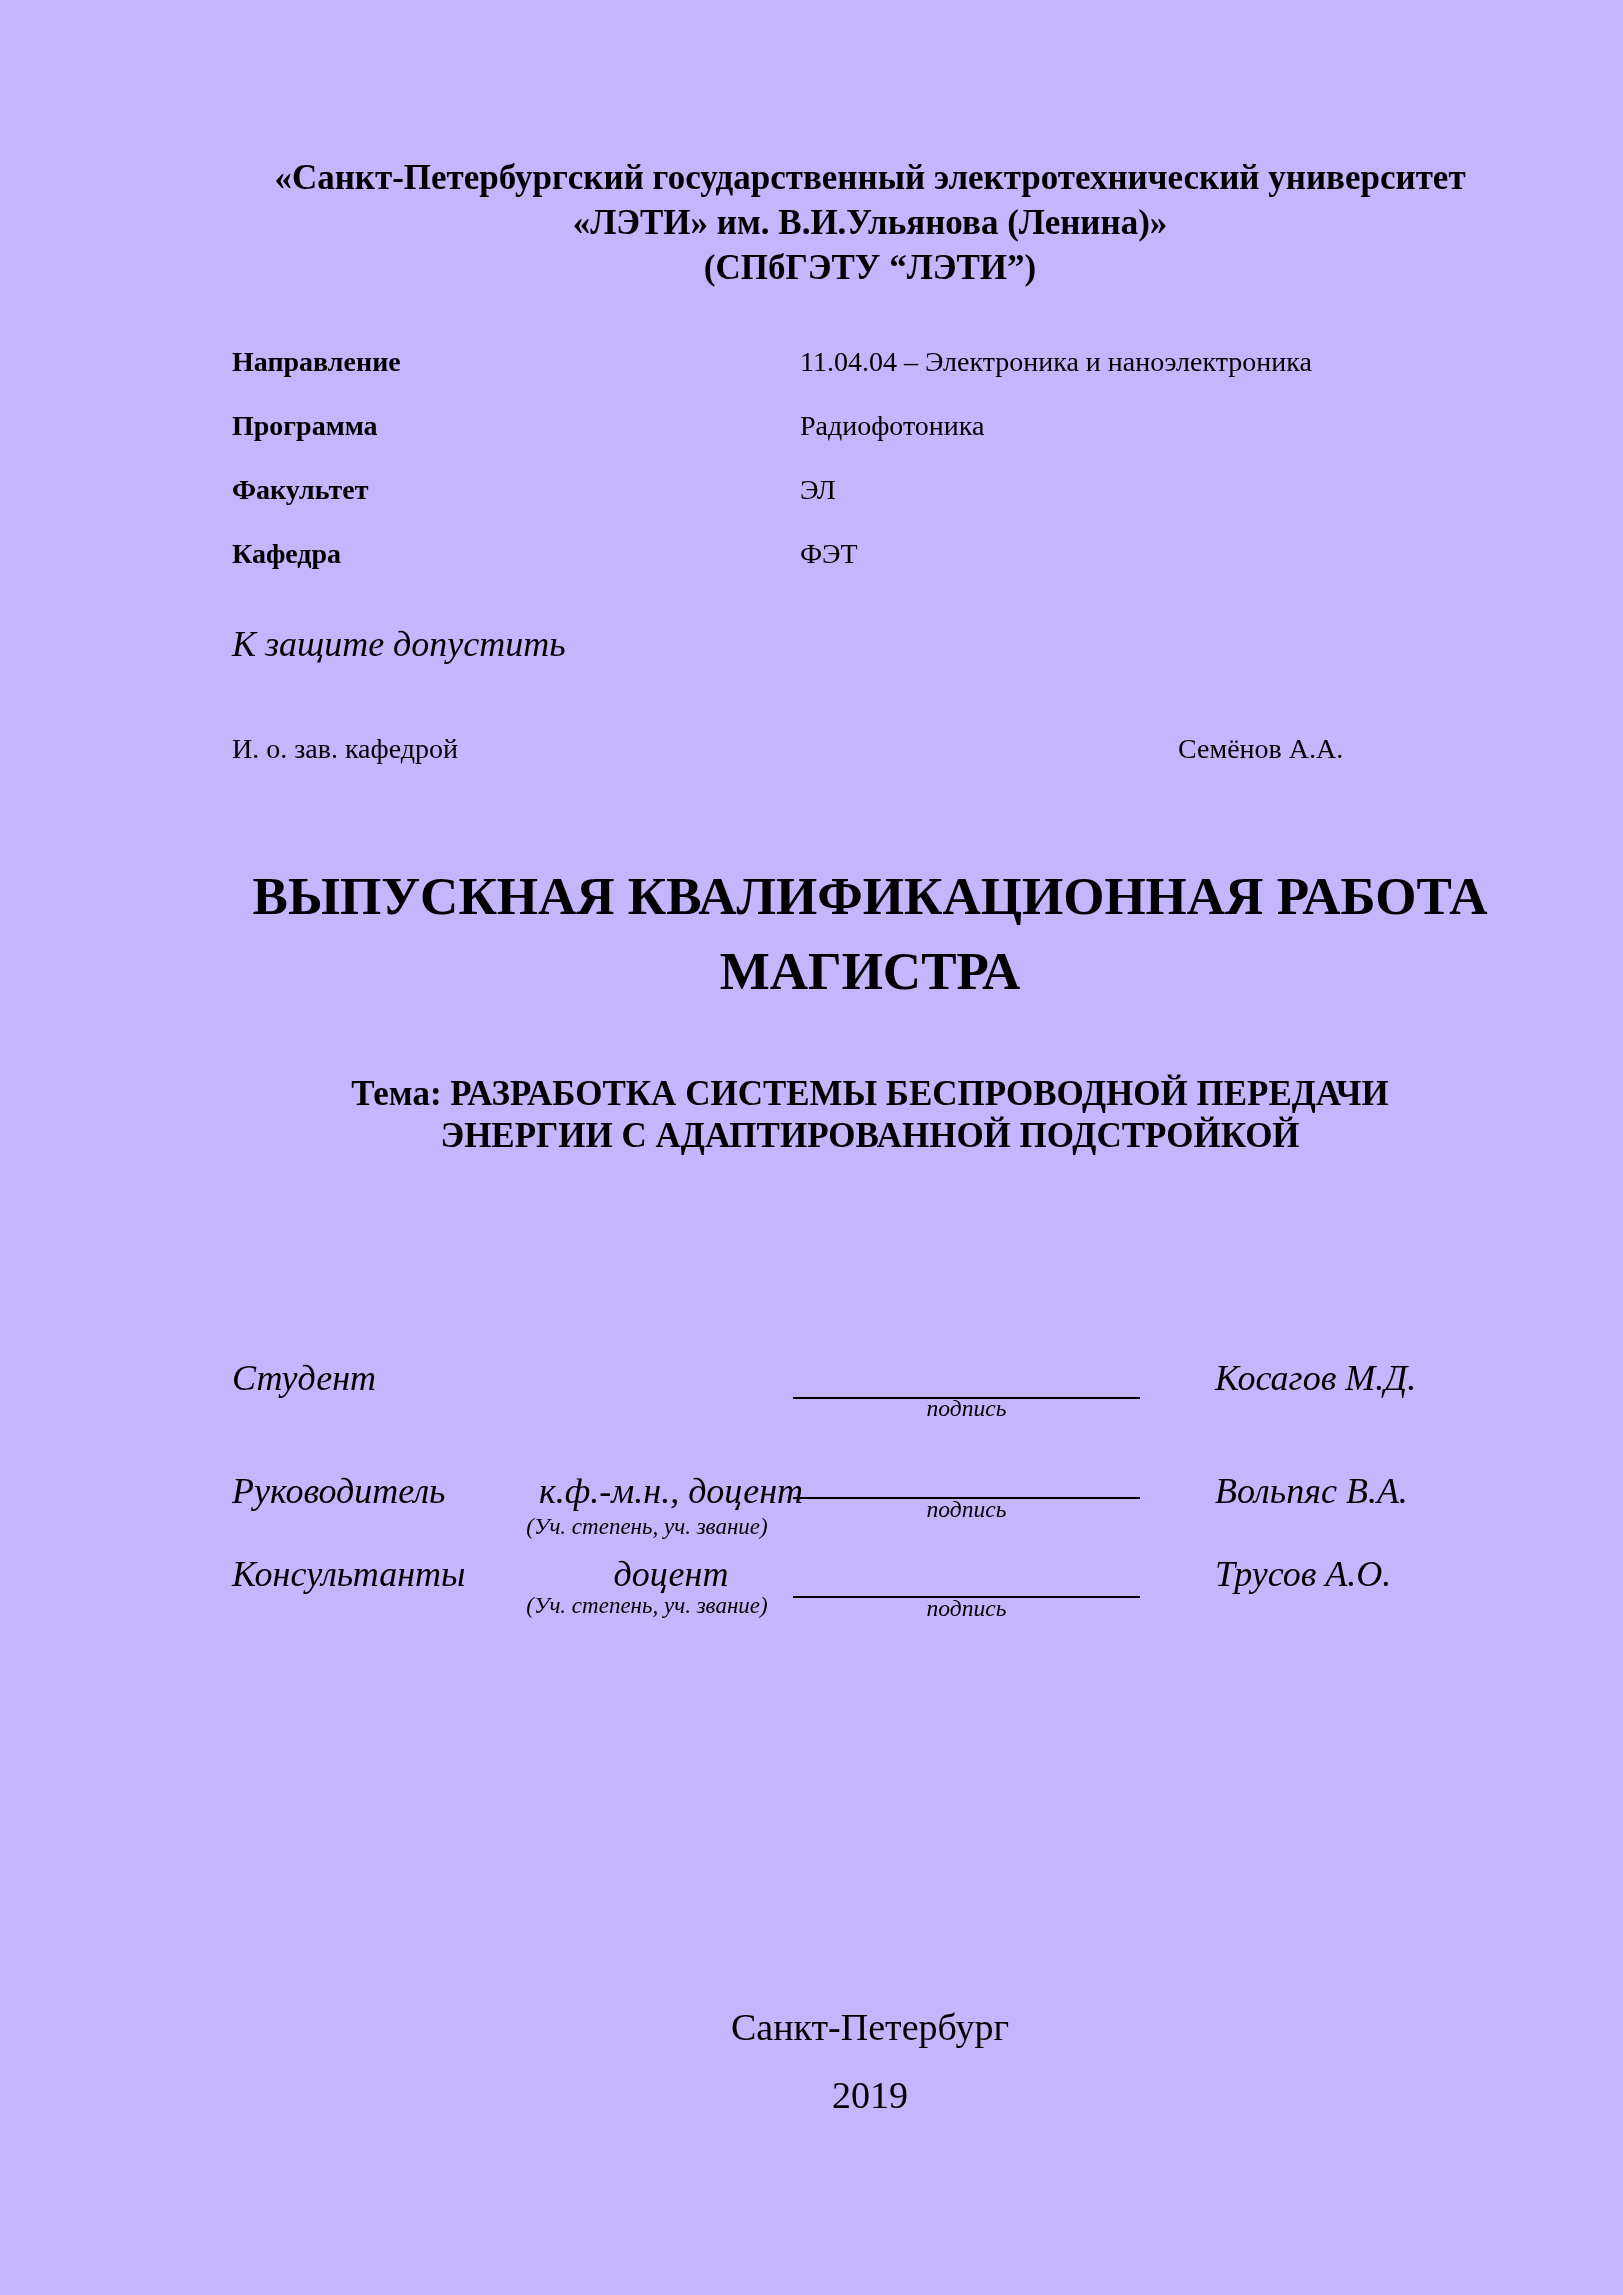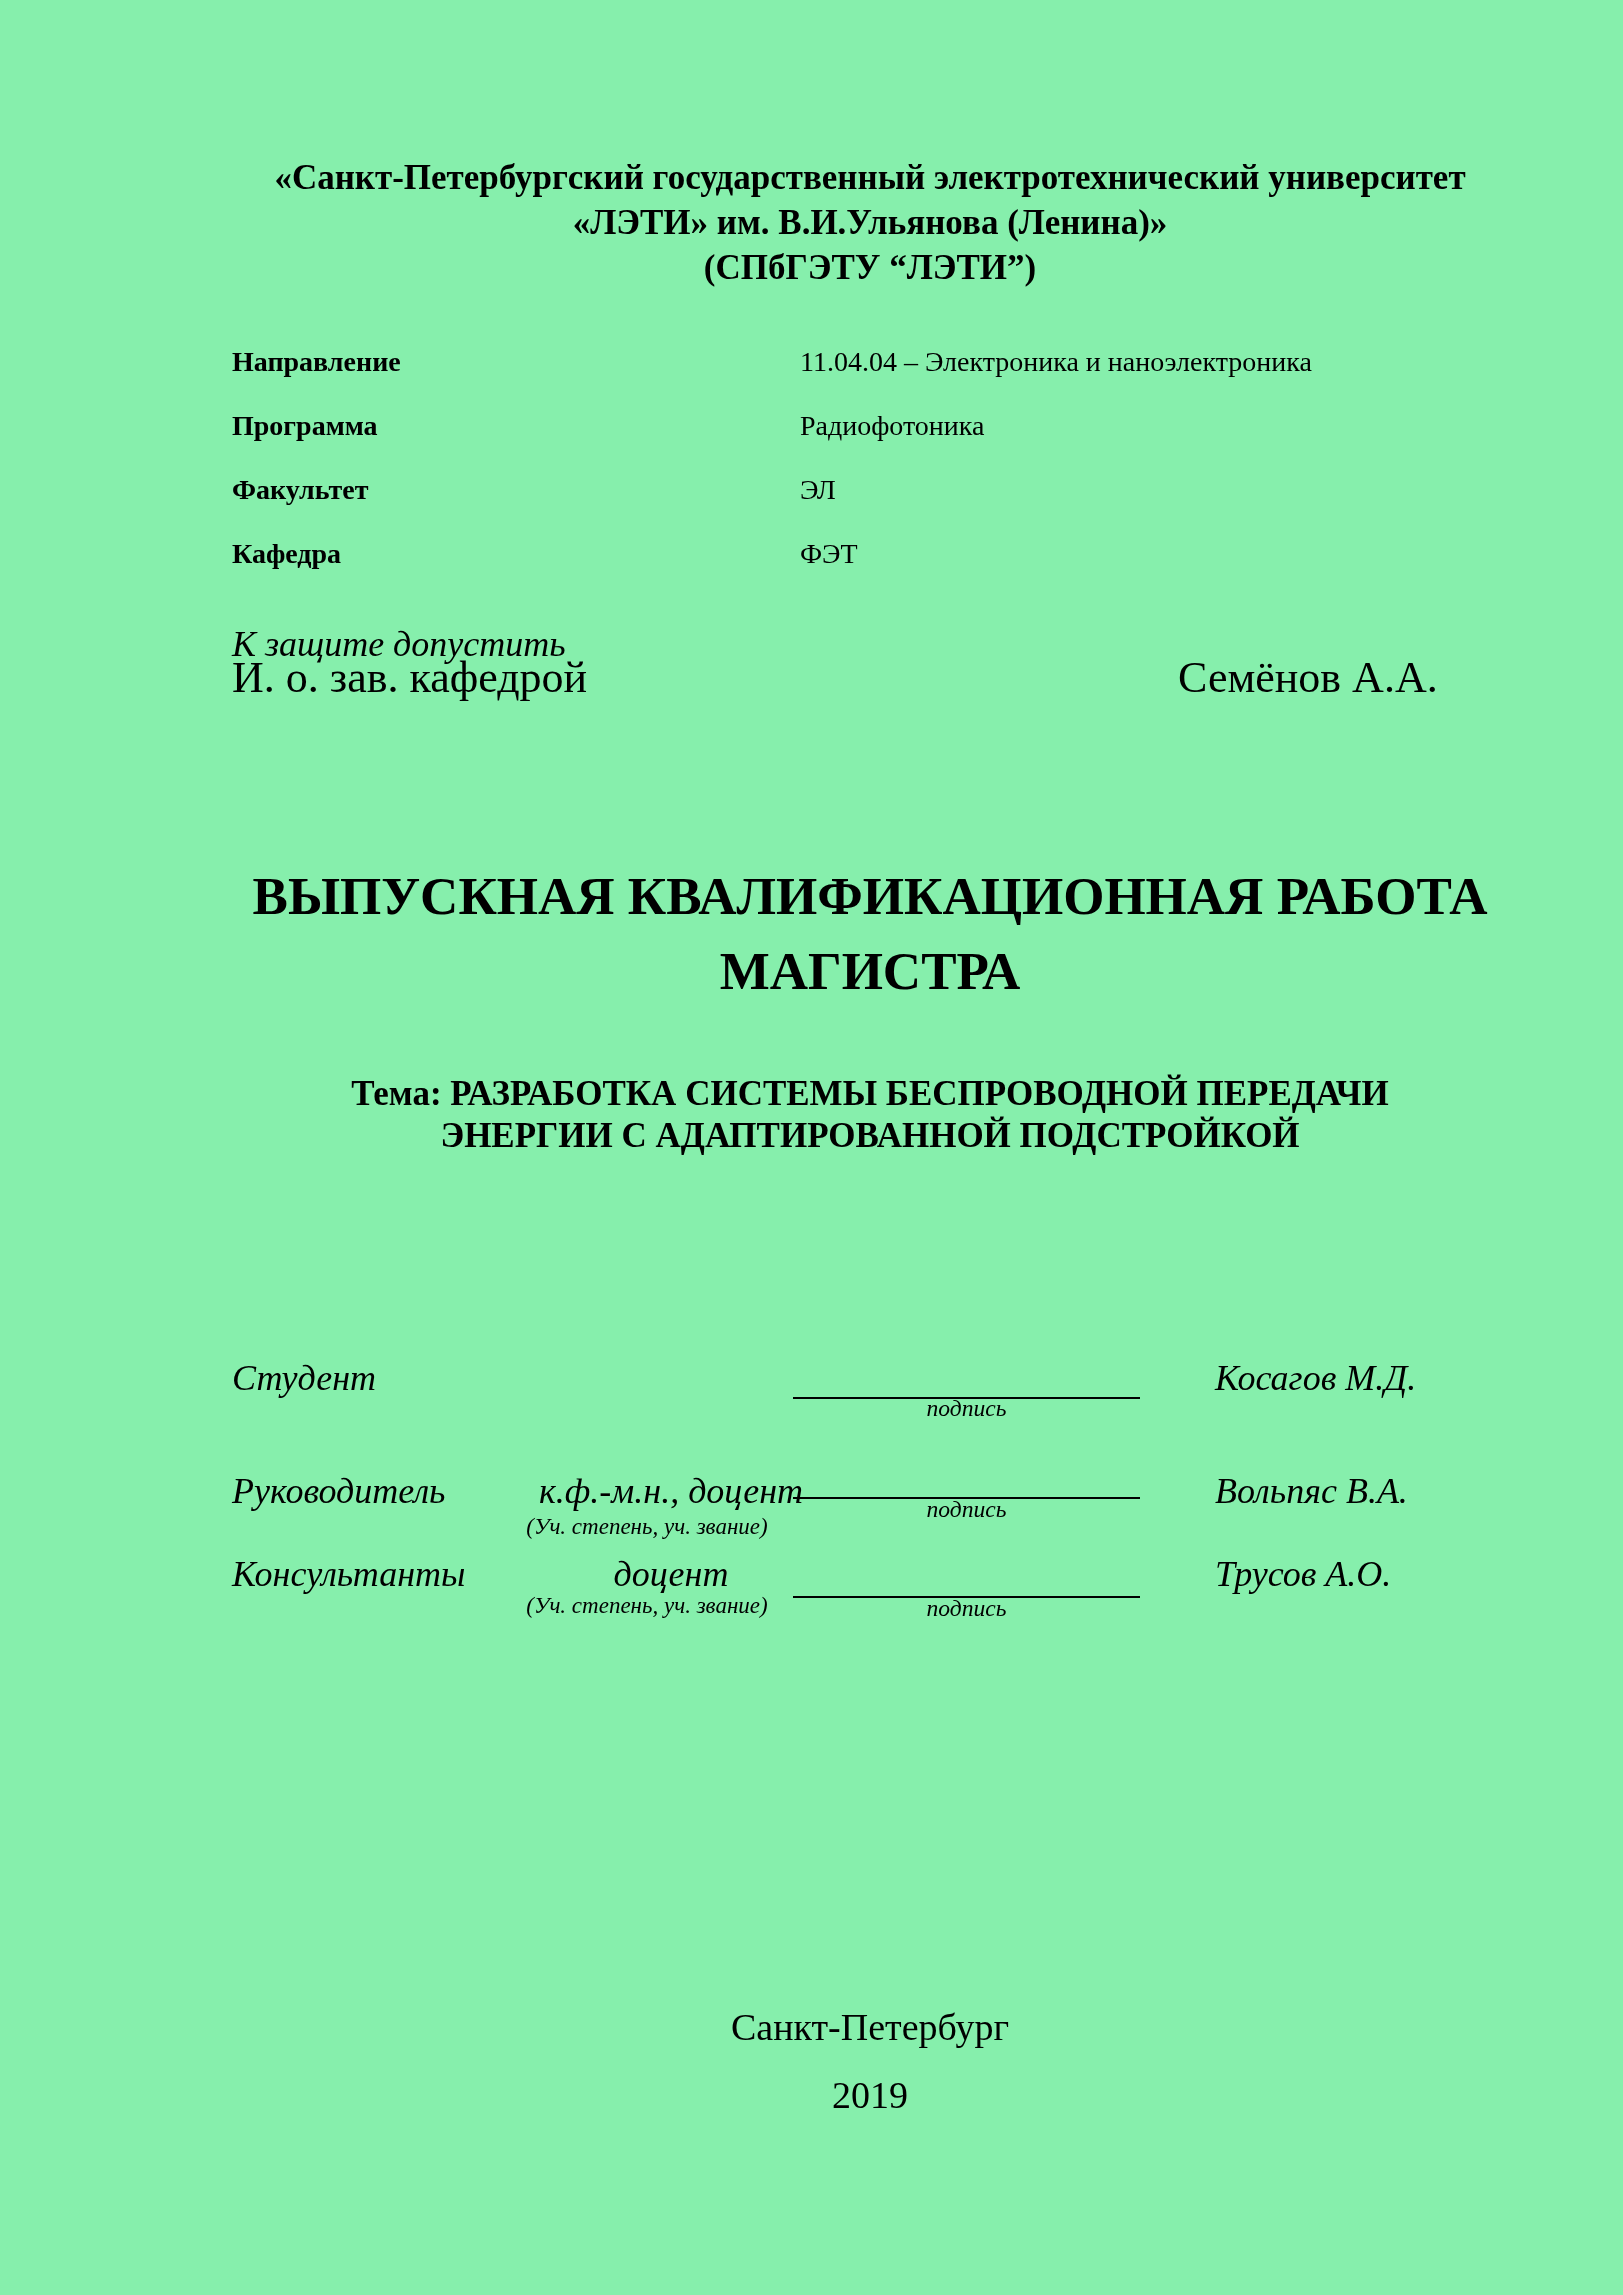--- a/index.html
+++ b/index.html
@@ -4,21 +4,21 @@
 <style>
   html, body {
     margin: 0;
     padding: 0;
     background: #ffffff;
   }
   .page {
     position: relative;
     width: 1623px;
     height: 2295px;
-    background: #86efac;
+    background: #c4b5fd;
     color: #000000;
     font-family: "Liberation Serif", "DejaVu Serif", serif;
     overflow: hidden;
   }
   .abs { position: absolute; }
   .content-col {
     left: 232px;
     width: 1276px;
   }
   .centered { text-align: center; }
@@ -48,23 +48,23 @@
   .req-value { font-weight: normal; }
 
   
   .admit-note {
     top: 623px;
     font-style: italic;
     font-size: 36px;
     line-height: 43px;
   }
   .head-row {
-    top: 656px;
+    top: 727px;
     height: 47px;
-    font-size: 44px;
+    font-size: 28px;
     line-height: 43px;
   }
   .head-name {
     position: absolute;
     left: 946px;
     top: 0;
   }
 
   
   .main-title {

